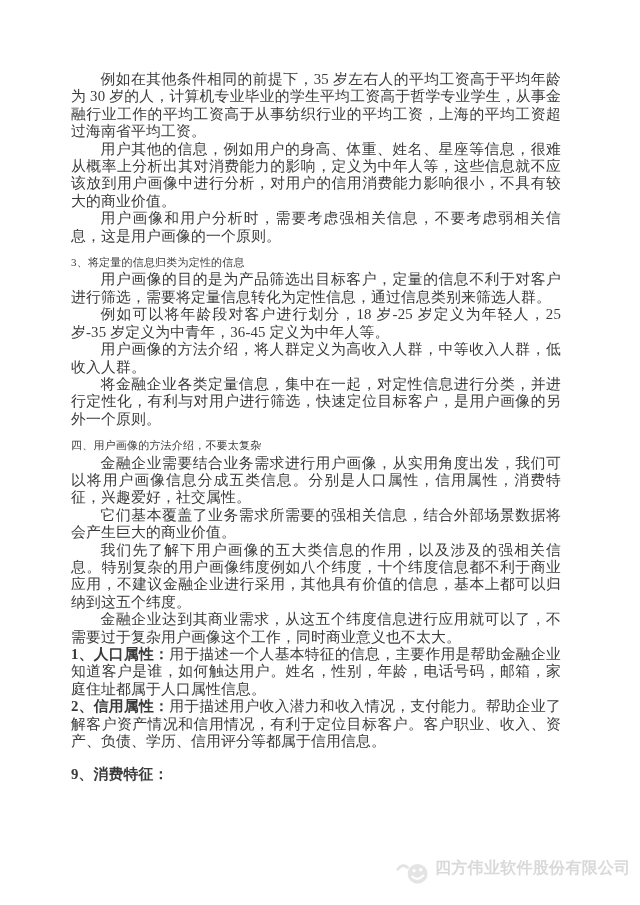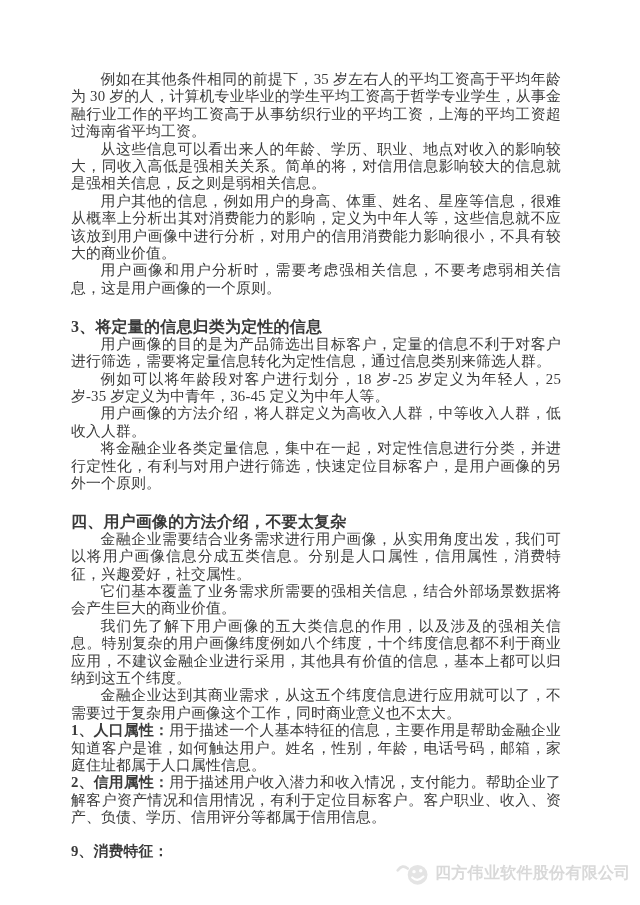--- a/index.html
+++ b/index.html
@@ -18,50 +18,49 @@
     width: 490px;
     font-size: 14.8px;
     line-height: 17.4px;
     text-align: justify;
     color: #3a3a3a;
     letter-spacing: 0.2px;
   }
   .para { margin: 0; }
   .para.indent { text-indent: 2em; }
   .heading {
-    margin: 21px 0 0 0;
-    font-size: 16px;
-    font-weight: bold;
+    margin: 9px 0 0 0;
+    font-size: 11px;
+    font-weight: normal;
     line-height: 17.4px;
   }
   .para.labeled { text-indent: 0; }
   .para.labeled strong { font-weight: bold; }
   .spacer { height: 16px; }
   .watermark {
     position: absolute;
     left: 396px;
     top: 858px;
     height: 30px;
     display: flex;
-    align-items: center;
+    align-items: flex-start;
     gap: 3px;
     font-size: 16px;
     font-weight: bold;
     letter-spacing: 0.3px;
     white-space: nowrap;
     user-select: none;
   }
   .watermark svg { display: block; }
 </style>
 </head>
 <body>
 
 <div class="doc-body" id="doc-body" style="color: rgb(58, 58, 58);">
     <p class="para indent">例如在其他条件相同的前提下，35 岁左右人的平均工资高于平均年龄为 30 岁的人，计算机专业毕业的学生平均工资高于哲学专业学生，从事金融行业工作的平均工资高于从事纺织行业的平均工资，上海的平均工资超过海南省平均工资。</p>
-    <p class="para indent">从这些信息可以看出来人的年龄、学历、职业、地点对收入的影响较大，同收入高低是强相关关系。简单的将，对信用信息影响较大的信息就是强相关信息，反之则是弱相关信息。</p>
     <p class="para indent">用户其他的信息，例如用户的身高、体重、姓名、星座等信息，很难从概率上分析出其对消费能力的影响，定义为中年人等，这些信息就不应该放到用户画像中进行分析，对用户的信用消费能力影响很小，不具有较大的商业价值。</p>
     <p class="para indent">用户画像和用户分析时，需要考虑强相关信息，不要考虑弱相关信息，这是用户画像的一个原则。</p>
     <h3 class="heading">3、将定量的信息归类为定性的信息</h3>
     <p class="para indent">用户画像的目的是为产品筛选出目标客户，定量的信息不利于对客户进行筛选，需要将定量信息转化为定性信息，通过信息类别来筛选人群。</p>
     <p class="para indent">例如可以将年龄段对客户进行划分，18 岁-25 岁定义为年轻人，25 岁-35 岁定义为中青年，36-45 定义为中年人等。</p>
     <p class="para indent">用户画像的方法介绍，将人群定义为高收入人群，中等收入人群，低收入人群。</p>
     <p class="para indent">将金融企业各类定量信息，集中在一起，对定性信息进行分类，并进行定性化，有利与对用户进行筛选，快速定位目标客户，是用户画像的另外一个原则。</p>
     <h3 class="heading">四、用户画像的方法介绍，不要太复杂</h3>
     <p class="para indent">金融企业需要结合业务需求进行用户画像，从实用角度出发，我们可以将用户画像信息分成五类信息。分别是人口属性，信用属性，消费特征，兴趣爱好，社交属性。</p>
     <p class="para indent">它们基本覆盖了业务需求所需要的强相关信息，结合外部场景数据将会产生巨大的商业价值。</p>

